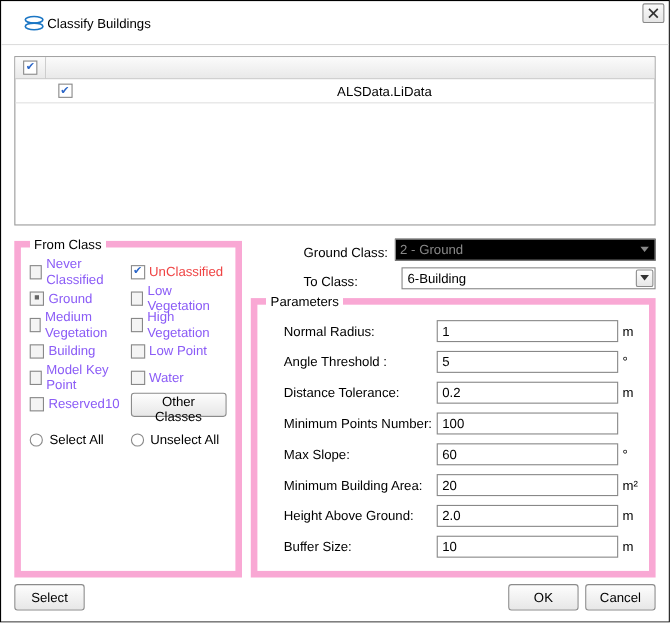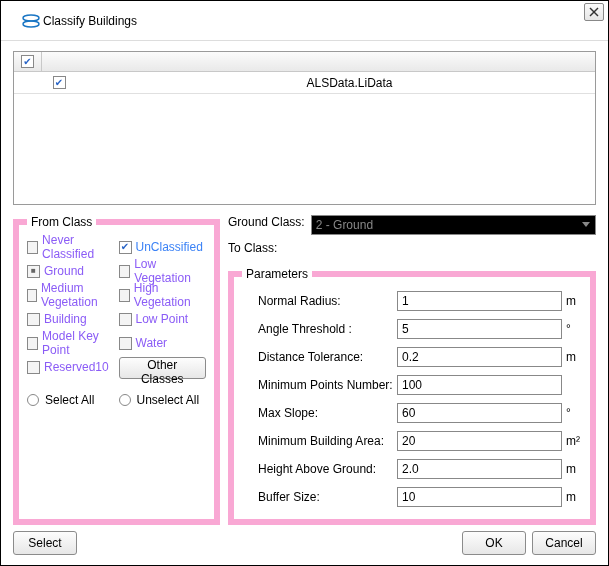--- a/index.html
+++ b/index.html
@@ -111,21 +111,21 @@
     gap: 4px 4px;
     margin-top: 2px;
   }
   .check-item {
     display: flex;
     align-items: center;
     gap: 4px;
     height: 20px;
     color: #8b5cf6;
   }
-  .check-item.enabled { color: #3b82f6; }
+  .check-item.enabled { color: #ef4444; }
   .check-box {
     width: 13px; height: 13px;
     border: 1px solid #888;
     background: #fff;
     display: inline-flex;
     align-items: center;
     justify-content: center;
     font-size: 10px;
     line-height: 1;
   }
@@ -163,23 +163,24 @@
     background: #fff;
   }
   .right-col {
     flex: 1;
     display: flex;
     flex-direction: column;
     gap: 4px;
   }
   .combo-row {
     display: flex;
-    align-items: flex-start;
+    align-items: flex-end;
     gap: 6px;
     height: 22px;
+    margin-left: 48px;
   }
   .combo-row label { white-space: nowrap; }
   .combo {
     flex: 1;
     height: 20px;
     border: 1px solid #888;
     background: #fff;
     display: flex;
     align-items: center;
     padding: 0 4px;
@@ -354,20 +355,28 @@
             <span class="combo-arrow">
               <svg width="8" height="6" viewBox="0 0 8 6">
                   <polygon points="0,0 8,0 4,5" fill="#888"></polygon>
                 </svg>
             </span>
           </div>
         </div>
 
         <div class="combo-row">
           <label>To Class:</label>
+          <div class="combo" style="margin-left:34px">
+            <span>6-Building</span>
+            <span class="combo-arrow btnlook">
+              <svg width="8" height="6" viewBox="0 0 8 6">
+                  <polygon points="0,0 8,0 4,5" fill="#333"></polygon>
+                </svg>
+            </span>
+          </div>
         </div>
 
         <fieldset>
           <legend>Parameters</legend>
 
           <div class="param-row">
             <span class="param-label">Normal Radius:</span>
             <input class="param-input" value="1" style="">
             <span class="param-unit">m</span>
           </div>

